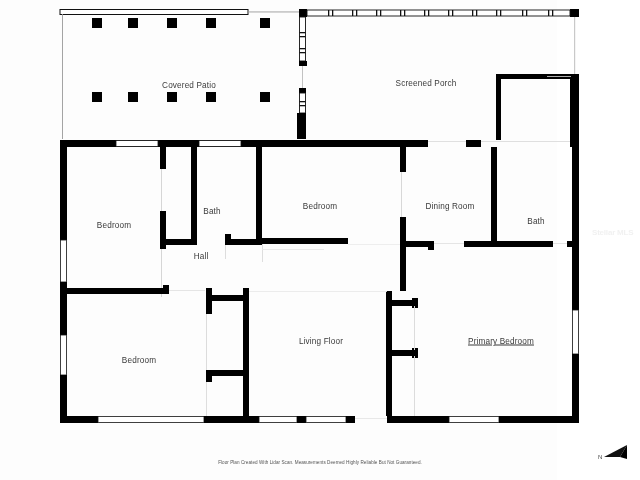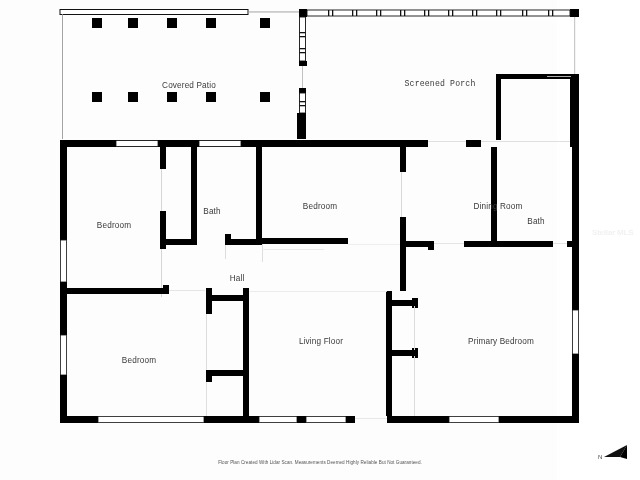--- a/index.html
+++ b/index.html
@@ -252,30 +252,30 @@
       <rect x="414" y="306" width="1" height="44" fill="#dcdcdc"></rect>
       <rect x="414" y="356" width="1" height="60" fill="#dcdcdc"></rect>
 
       <rect x="249" y="291" width="138" height="0.9" fill="#eaeaea"></rect>
       <rect x="348" y="244" width="52" height="0.9" fill="#ececec"></rect>
     </g>
 
   </svg>
 
   <div class="room-label" style="left:189px; top:85px;">Covered Patio</div>
-  <div class="room-label" style="left:440px; top:83px;font-family:Liberation Mono, monospace;">Screened Porch</div>
+  <div class="room-label" style="left:426px; top:83px;">Screened Porch</div>
   <div class="room-label" style="left:114px; top:225px;">Bedroom</div>
   <div class="room-label" style="left:212px; top:211px;">Bath</div>
   <div class="room-label" style="left:320px; top:206px;">Bedroom</div>
-  <div class="room-label" style="left:450px; top:206px;margin-left:48px;">Dining Room</div>
+  <div class="room-label" style="left:450px; top:206px;">Dining Room</div>
   <div class="room-label" style="left:536px; top:221px;">Bath</div>
-  <div class="room-label" style="left:201px; top:278px;margin-left:36px;">Hall</div>
+  <div class="room-label" style="left:201px; top:256px;">Hall</div>
   <div class="room-label" style="left:139px; top:360px;">Bedroom</div>
   <div class="room-label" style="left:321px; top:341px;">Living Floor</div>
-  <div class="room-label" style="left:501px; top:341px;">Primary Bedroom</div>
+  <div class="room-label" style="left:501px; top:341px;text-decoration:underline;">Primary Bedroom</div>
 
   <div class="watermark">Stellar MLS</div>
 
   <div class="disclaimer">Floor Plan Created With Lidar Scan. Measurements Deemed Highly Reliable But Not Guaranteed.</div>
 
   <svg class="compass" viewBox="0 0 34 30">
     <path d="M8 17 L31 5 L24 17 Z" fill="#111111"></path>
     <path d="M24 17 L31 5 L31 19 Z" fill="#000000"></path>
     <text x="2" y="19" font-family="Liberation Sans, sans-serif" font-size="6" fill="#444444">N</text>
   </svg>

